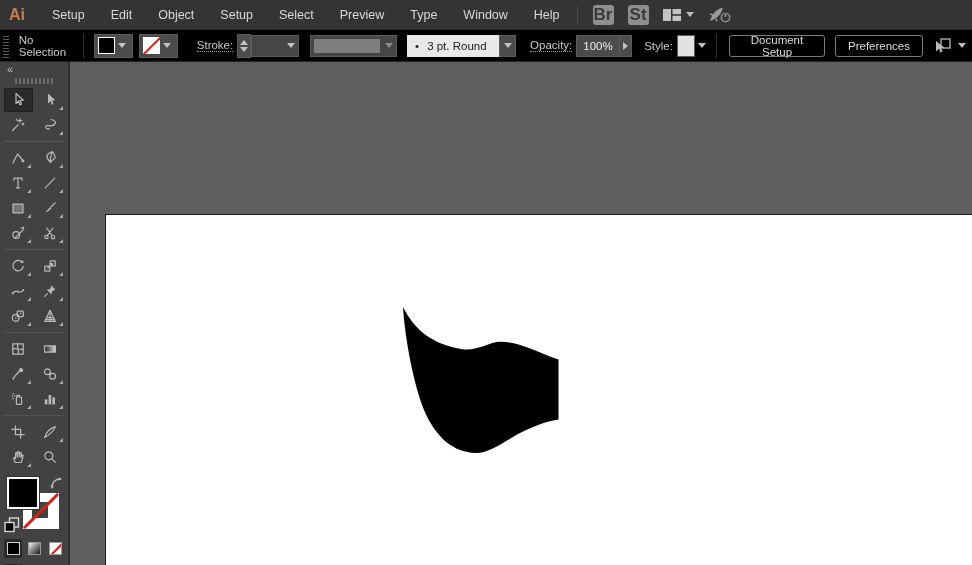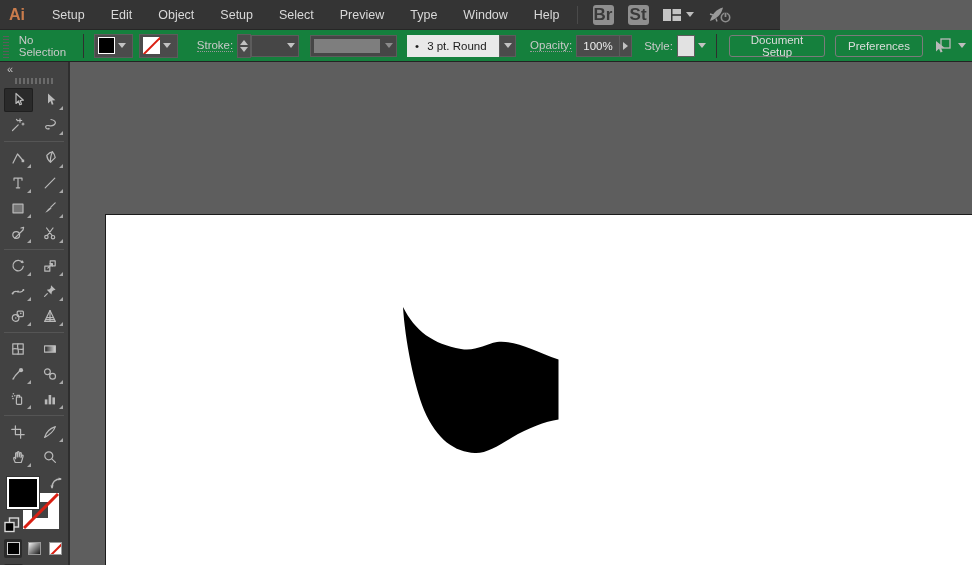--- a/index.html
+++ b/index.html
@@ -1,31 +1,31 @@
 <!DOCTYPE html>
 <html><head>
 <meta charset="utf-8">
 <style>
   html,body{margin:0;padding:0;background:#222;}
   #stage{position:relative;width:972px;height:565px;overflow:hidden;
          font-family:"Liberation Sans",sans-serif;color:#d6d6d6;
          background:#5e5e5e;-webkit-font-smoothing:antialiased;}
   
-  #menubar{position:absolute;left:0;top:0;width:780px;height:30px;background:#343434;
+  #menubar{position:absolute;left:0;top:0;width:972px;height:30px;background:#343434;
            display:flex;align-items:center;border-bottom:1px solid #262626;box-sizing:border-box;}
   #ai-logo{font-weight:bold;font-size:16px;color:#c97c4c;margin:0 14px 0 9px;letter-spacing:0;}
   .menu-item{font-size:12.5px;color:#d9d9d9;padding:0 13px;height:30px;line-height:30px;cursor:default;}
   .mb-sep{width:1px;height:18px;background:#4a4a4a;margin:0 8px 0 4px;}
   .sq-btn{width:21px;height:20px;border-radius:3px;background:#8f8f8f;color:#3a3a3a;
           font-size:17px;font-weight:bold;display:flex;align-items:center;justify-content:center;margin:0 7px;}
   .mb-icon{display:flex;align-items:center;margin:0 6px;}
   .chev{width:0;height:0;border-left:4px solid transparent;border-right:4px solid transparent;
         border-top:5px solid #bdbdbd;display:inline-block;margin-left:4px;}
   
-  #controlbar{position:absolute;left:0;top:30px;width:972px;height:32px;background:#15803d;
+  #controlbar{position:absolute;left:0;top:30px;width:972px;height:32px;background:#000000;
               border-bottom:1px solid #232323;box-sizing:border-box;display:flex;align-items:center;font-size:11.5px;}
   #cb-grip{width:7px;height:24px;margin:0 6px 0 3px;
     background:repeating-linear-gradient(0deg,#5c5c5c 0 1px,transparent 1px 3px);}
   .cb-label{color:#c9c9c9;margin:0 4px;}
   .cb-link{color:#c9c9c9;border-bottom:1px dotted #9a9a9a;margin:0 4px;cursor:default;}
   .vline{width:1px;height:24px;background:#2f2f2f;margin:0 7px;}
   .swatch-dd{display:flex;align-items:center;background:#4b4b4b;border:1px solid #5c5c5c;
              height:22px;margin:0 3px;padding:0 3px;}
   .swatch-fill{width:17px;height:17px;background:#000;border:1.5px solid #fff;box-sizing:border-box;}
   .swatch-none{width:17px;height:17px;background:#fff;position:relative;overflow:hidden;}

